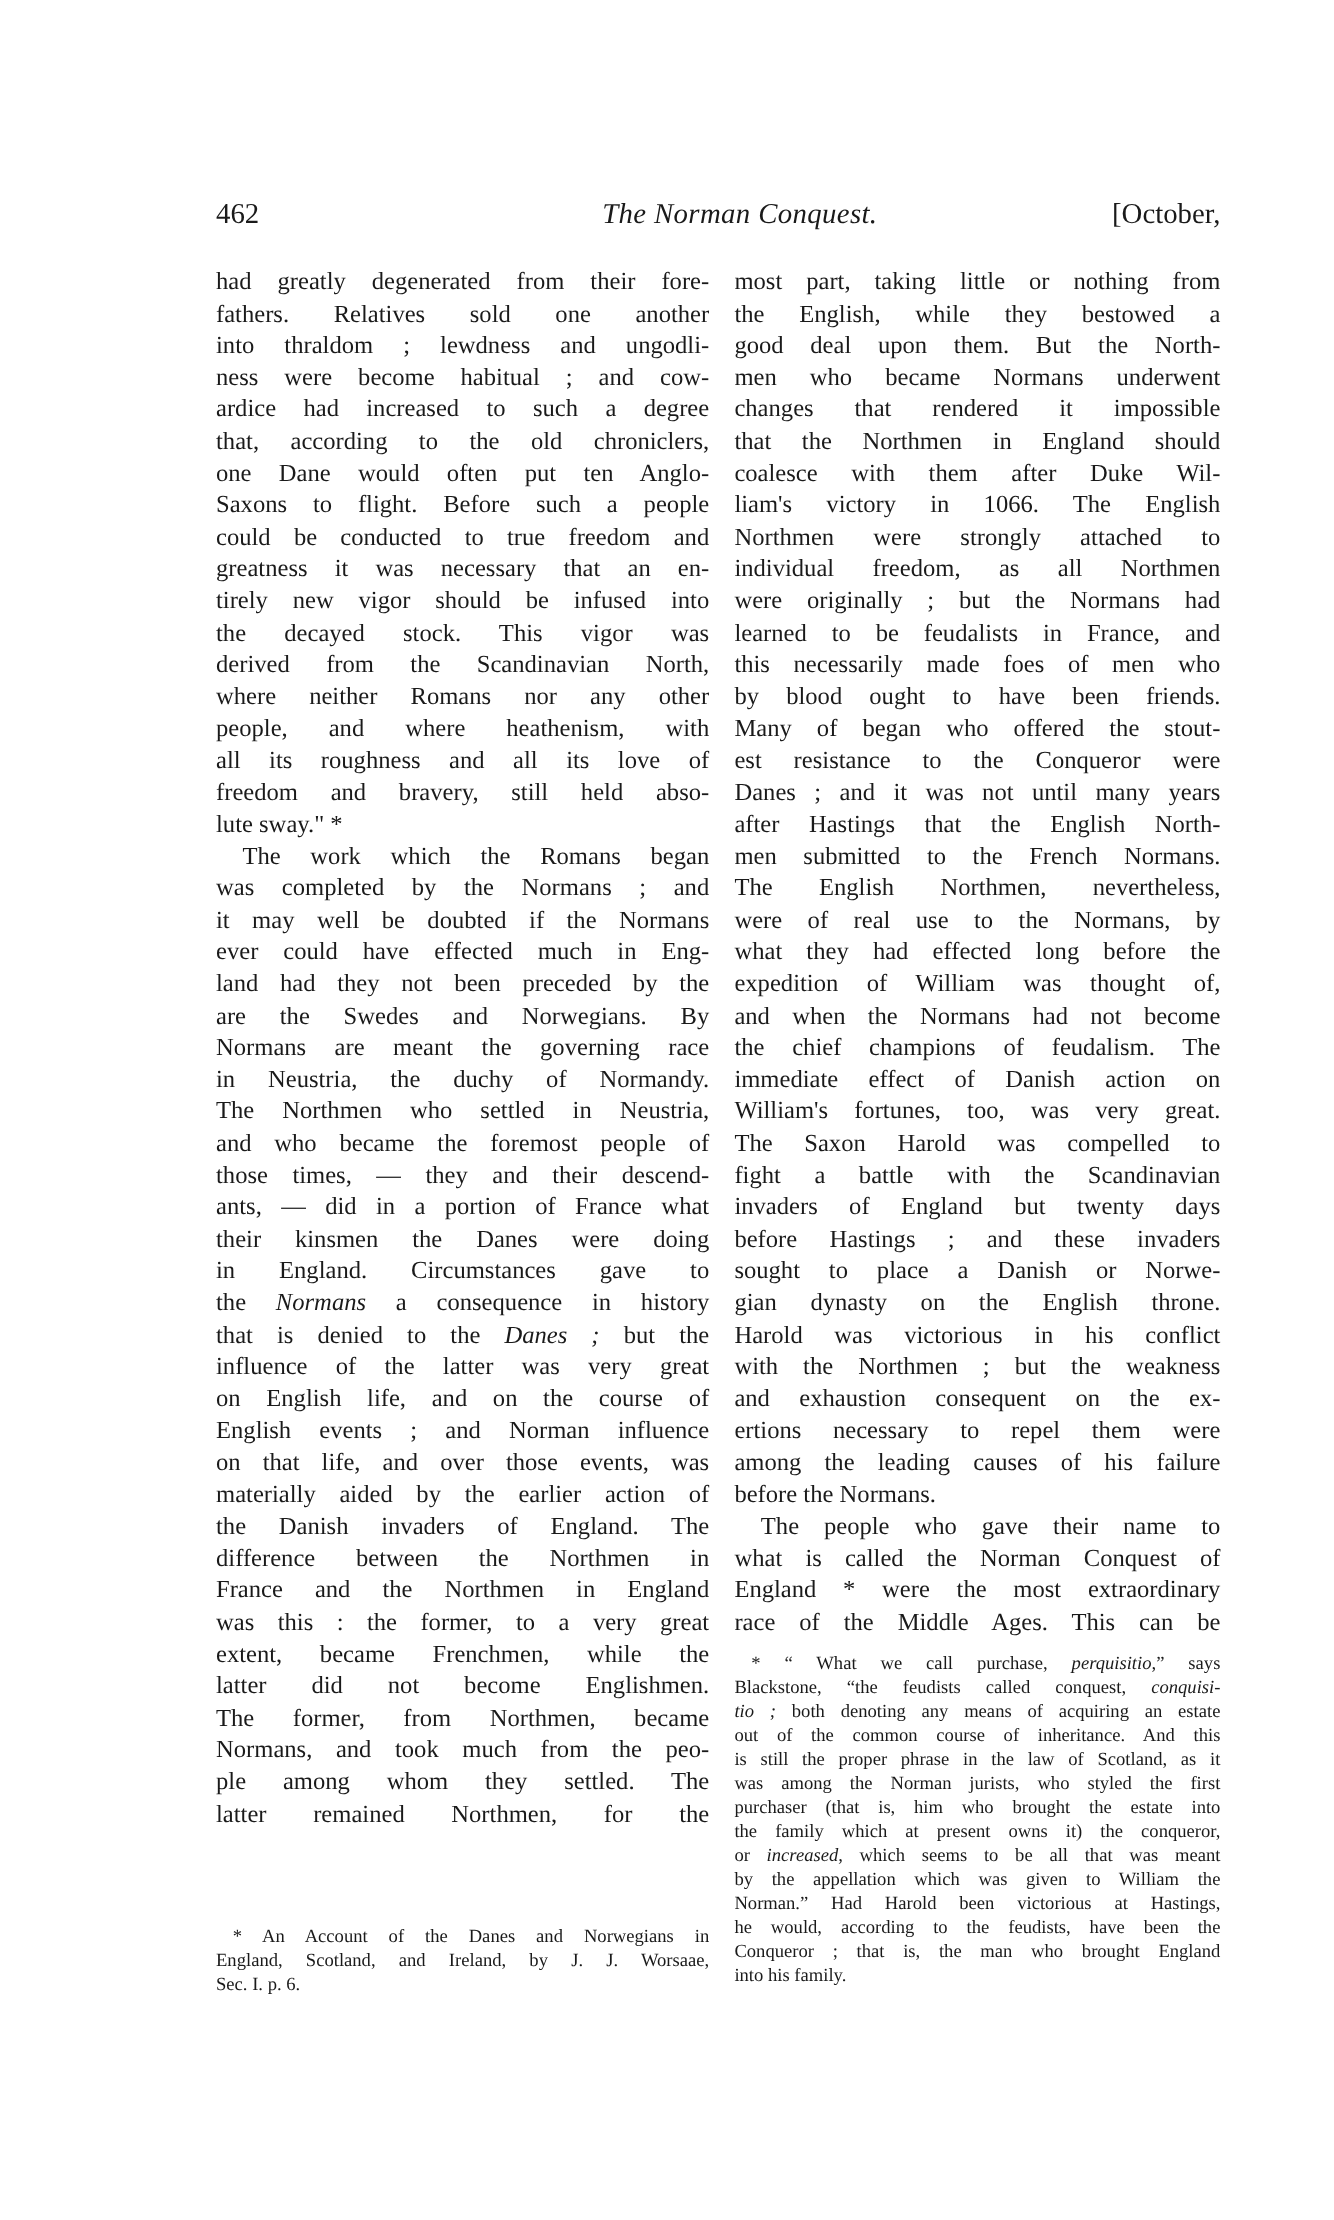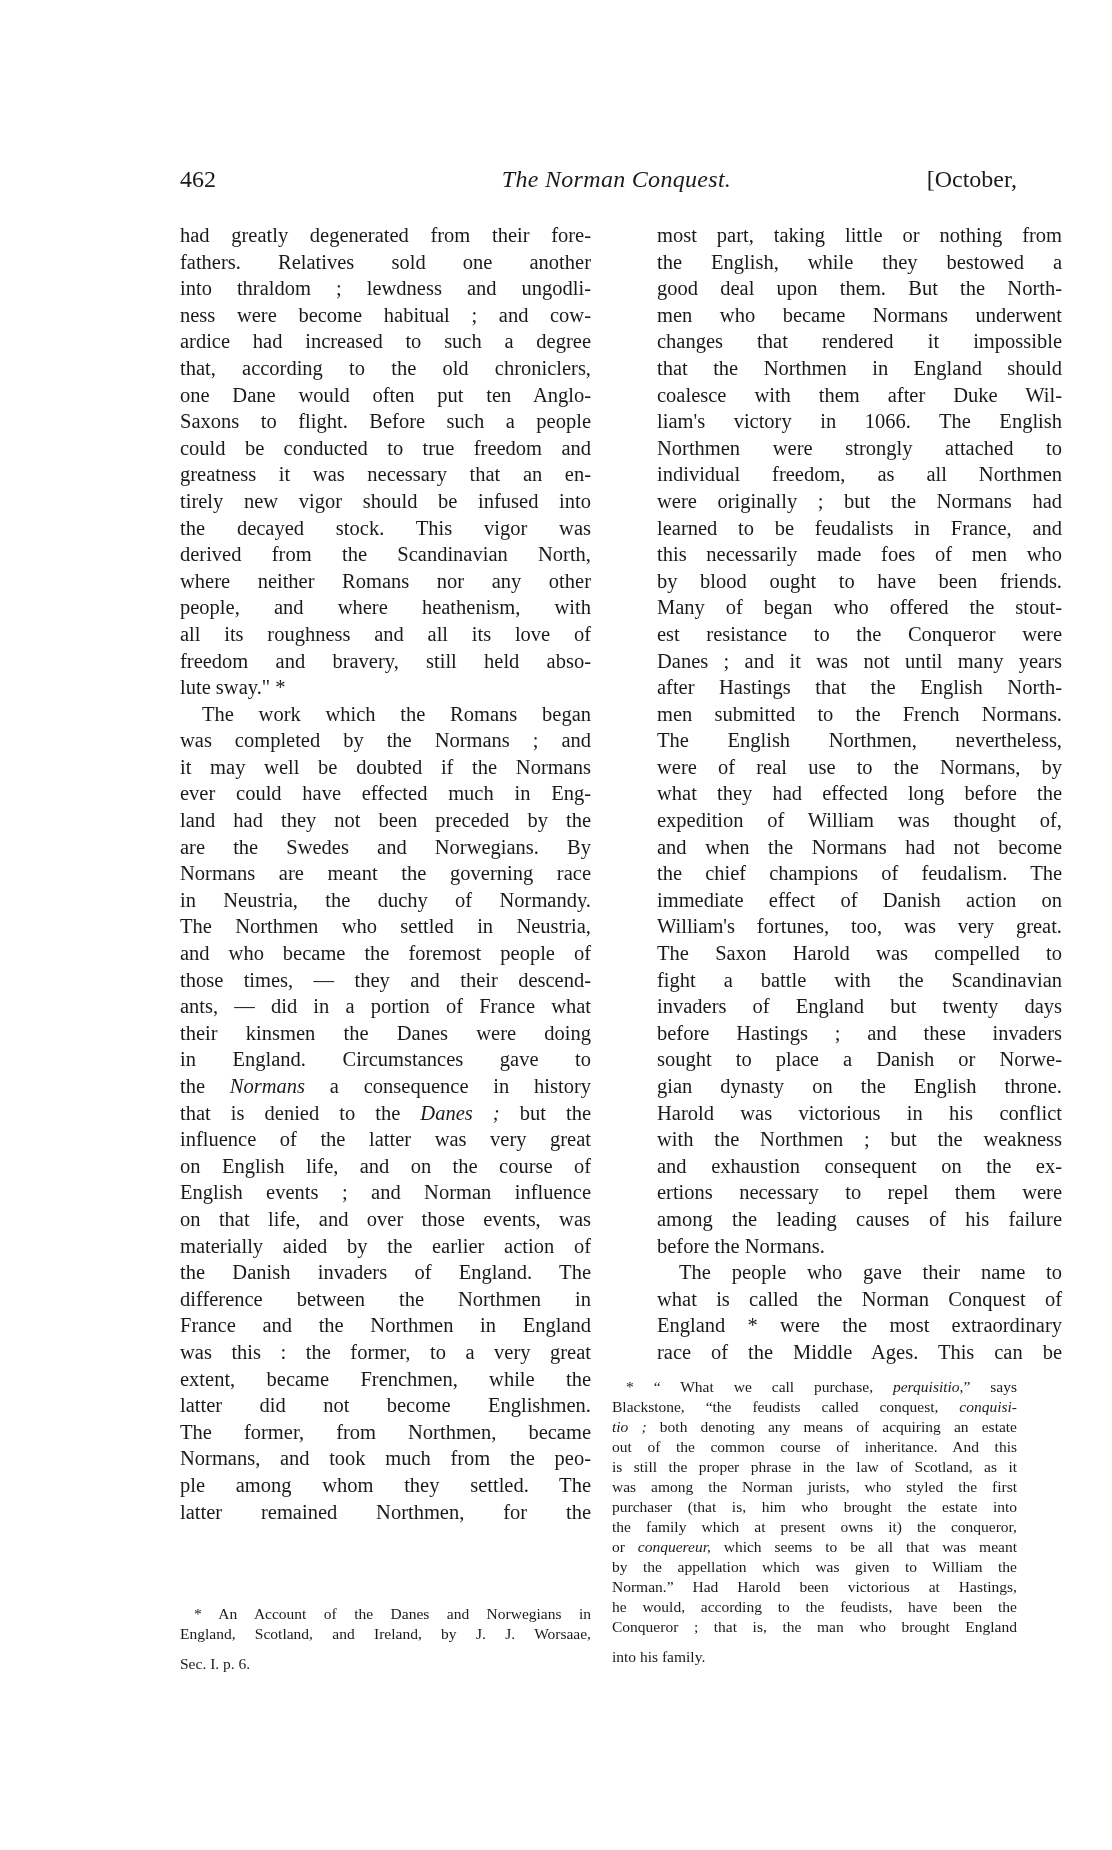--- a/index.html
+++ b/index.html
@@ -8,28 +8,28 @@
   .page { position: absolute; left: 0; top: 0; width: 1112px; height: 1850px; }
   .running-head { position: absolute; top: 163px; left: 180px; width: 837px; height: 32px;
                   font-size: 24px; line-height: 32px; }
   .page-number { position: absolute; left: 0; top: 0; font-size: 24px; }
   .running-title { position: absolute; left: 0; width: 100%; text-align: center; top: 0;
                    font-style: italic; font-size: 24px; letter-spacing: 0.3px; }
   .running-title span { display: inline-block; margin-left: 36px; }
   .issue-month { position: absolute; right: 0; top: 0; font-size: 24px; }
   .column { position: absolute; top: 222px; }
   .col-left { left: 180px; width: 411px; }
-  .col-right { left: 612px; width: 405px; margin-left: 45px; }
+  .col-right { left: 612px; width: 405px; }
   .body-line { display: block; height: 26.6px; line-height: 26.6px; font-size: 20.5px;
                white-space: nowrap; text-align: justify; text-align-last: justify; }
   .body-line.last { text-align-last: left; }
   .body-line.indent { padding-left: 22px; }
   .fn-line { display: block; height: 20px; line-height: 20px; font-size: 15.5px;
              white-space: nowrap; text-align: justify; text-align-last: justify; }
-  .fn-line.last { text-align-last: left; margin-top: 10px; }
+  .fn-line.last { text-align-last: left; }
   .fn-line.indent { padding-left: 14px; }
   .footnote-left { position: absolute; left: 180px; width: 411px; top: 1604px; }
   .footnote-right { position: absolute; left: 612px; width: 405px; top: 1377px; }
   i { font-style: italic; }
 </style>
 </head>
 <body>
 
 <div class="page">
 
@@ -145,21 +145,21 @@
 
   <div class="footnote-right">
     <span class="fn-line indent"><span>* “ What we call purchase, </span><i>perquisitio,</i><span>” says</span></span>
     <span class="fn-line"><span>Blackstone, “the feudists called conquest, </span><i>conquisi-</i><span></span></span>
     <span class="fn-line"><span></span><i>tio ;</i><span> both denoting any means of acquiring an estate</span></span>
     <span class="fn-line">out of the common course of inheritance.  And this</span>
     <span class="fn-line">is still the proper phrase in the law of Scotland, as it</span>
     <span class="fn-line">was among the Norman jurists, who styled the first</span>
     <span class="fn-line">purchaser (that is, him who brought the estate into</span>
     <span class="fn-line">the family which at present owns it) the conqueror,</span>
-    <span class="fn-line"><span>or </span><i>conquereur,</i><span> which seems to be all that was meant</span></span>
+    <span class="fn-line"><span>or </span><i>increased,</i><span> which seems to be all that was meant</span></span>
     <span class="fn-line">by the appellation which was given to William the</span>
     <span class="fn-line">Norman.”  Had Harold been victorious at Hastings,</span>
     <span class="fn-line">he would, according to the feudists, have been the</span>
     <span class="fn-line">Conqueror ; that is, the man who brought England</span>
     <span class="fn-line last">into his family.</span>
   </div>
 
 </div>
 
 </body></html>

